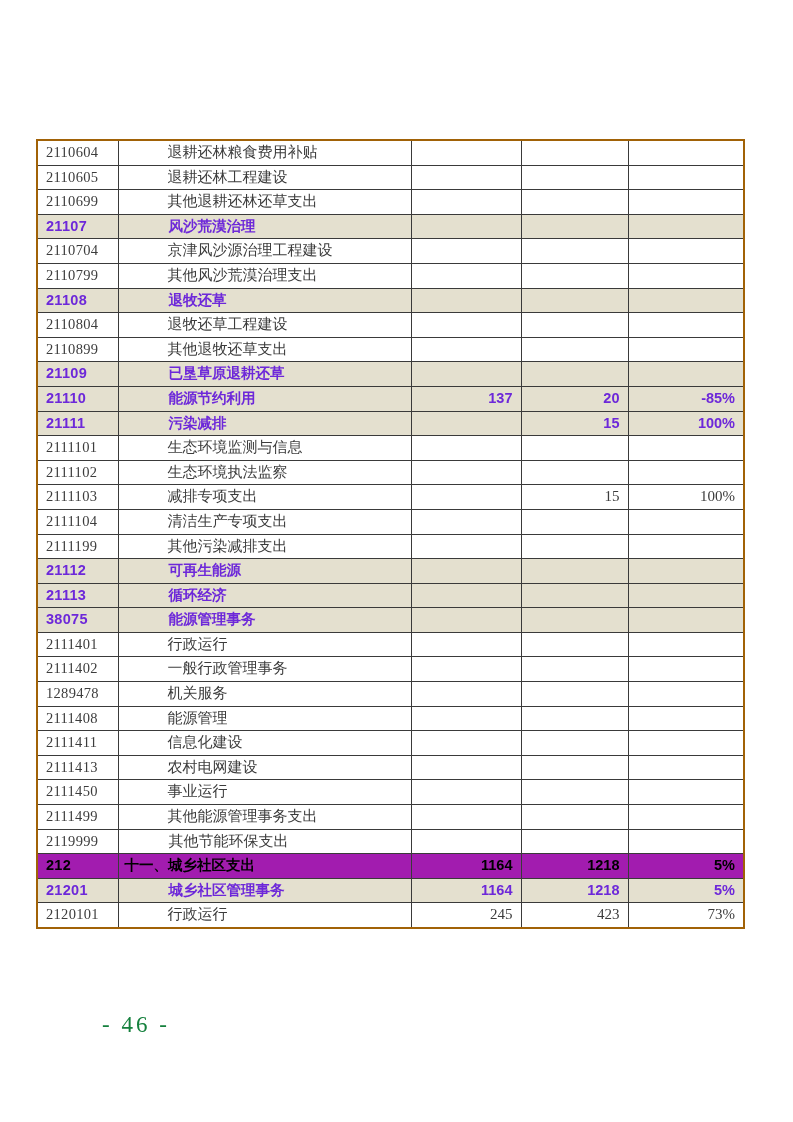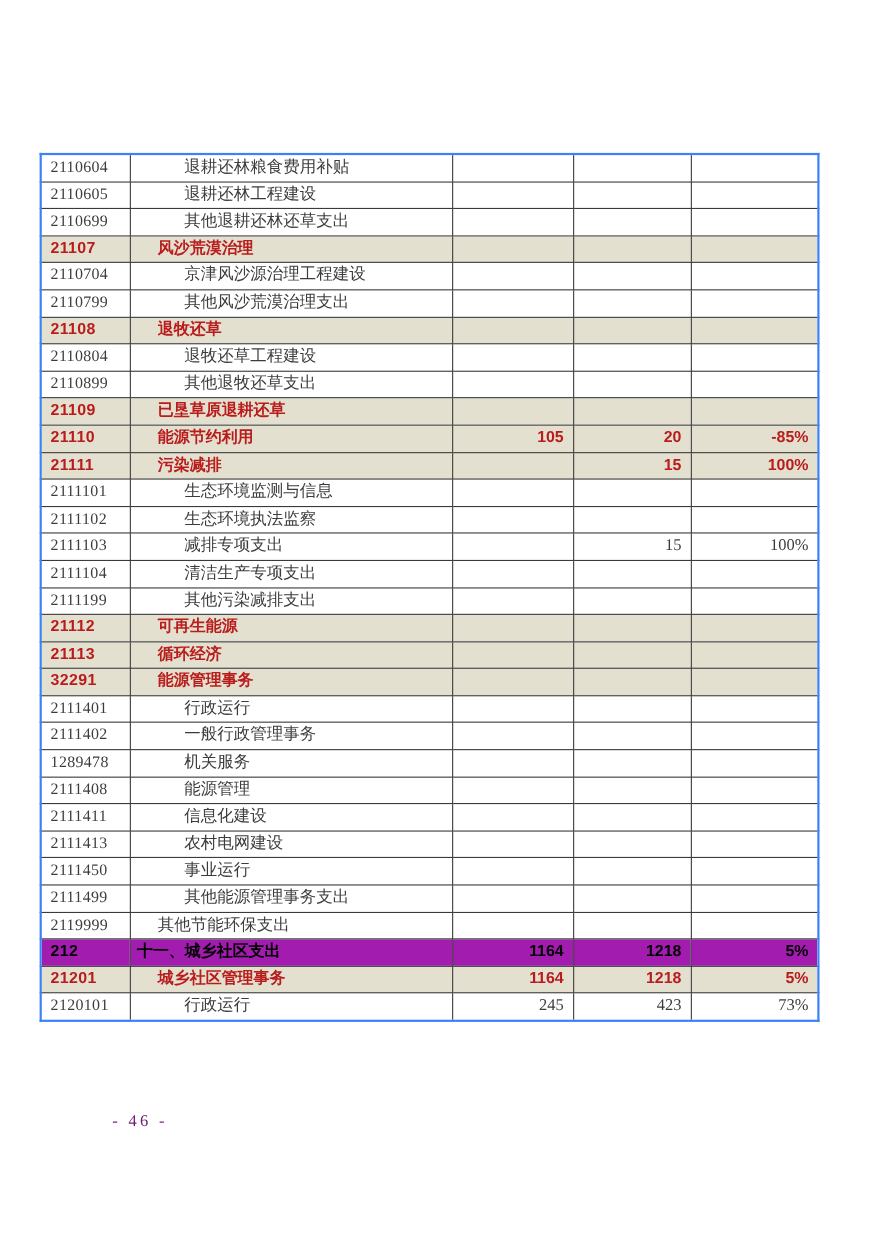--- a/index.html
+++ b/index.html
@@ -15,72 +15,72 @@
     overflow: hidden;
     font-family: "Liberation Serif", serif;
   }
   .budget-table {
     position: absolute;
     left: 36px;
     top: 139px;
     width: 707px;
     border-collapse: collapse;
     table-layout: fixed;
-    border: 2px solid #3b82f6;
+    border: 2px solid #a16207;
   }
   .budget-table td {
     border: 1px solid #3a3a3a;
     height: 23.6px;
     padding: 0;
     font-size: 15px;
     line-height: 23.6px;
     color: #2e2e2e;
     white-space: nowrap;
     overflow: hidden;
     vertical-align: middle;
   }
   .budget-table td.code {
     padding-left: 8px;
     font-size: 14.5px;
     letter-spacing: 0.3px;
   }
   .budget-table td.name.ind1 { padding-left: 6px; }
-  .budget-table td.name.ind2 { padding-left: 25px; }
+  .budget-table td.name.ind2 { padding-left: 50px; }
   .budget-table td.name.ind3 { padding-left: 49px; }
   .budget-table td.num {
     text-align: right;
     padding-right: 8px;
   }
   tr.row-plain td {
     font-family: "Liberation Serif", serif;
     font-weight: normal;
     background: #ffffff;
     color: #3c3c3c;
   }
   tr.row-section td {
     background: #e4e0cf;
     font-family: "Liberation Sans", sans-serif;
     font-weight: bold;
-    color: #b91c1c;
+    color: #6d28d9;
     font-size: 14.5px;
   }
   tr.row-chapter td {
     background: #a21caf;
     font-family: "Liberation Sans", sans-serif;
     font-weight: bold;
     color: #000000;
     font-size: 14.5px;
   }
   .page-number {
     position: absolute;
     left: 102px;
     top: 1012px;
     font-family: "Liberation Serif", serif;
-    font-size: 15px;
-    color: #701a75;
+    font-size: 23px;
+    color: #15803d;
     letter-spacing: 3px;
   }
 </style>
 </head>
 <body>
 
 <div class="page">
 
   <table class="budget-table">
     <colgroup>
@@ -157,21 +157,21 @@
         <tr class="row-section">
           <td class="code">21109</td>
           <td class="name ind2">已垦草原退耕还草</td>
           <td class="num"></td>
           <td class="num"></td>
           <td class="num"></td>
         </tr>
         <tr class="row-section">
           <td class="code">21110</td>
           <td class="name ind2">能源节约利用</td>
-          <td class="num">105</td>
+          <td class="num">137</td>
           <td class="num">20</td>
           <td class="num">-85%</td>
         </tr>
         <tr class="row-section">
           <td class="code">21111</td>
           <td class="name ind2">污染减排</td>
           <td class="num"></td>
           <td class="num">15</td>
           <td class="num">100%</td>
         </tr>
@@ -218,21 +218,21 @@
           <td class="num"></td>
         </tr>
         <tr class="row-section">
           <td class="code">21113</td>
           <td class="name ind2">循环经济</td>
           <td class="num"></td>
           <td class="num"></td>
           <td class="num"></td>
         </tr>
         <tr class="row-section">
-          <td class="code">32291</td>
+          <td class="code">38075</td>
           <td class="name ind2">能源管理事务</td>
           <td class="num"></td>
           <td class="num"></td>
           <td class="num"></td>
         </tr>
         <tr class="row-plain">
           <td class="code">2111401</td>
           <td class="name ind3">行政运行</td>
           <td class="num"></td>
           <td class="num"></td>

